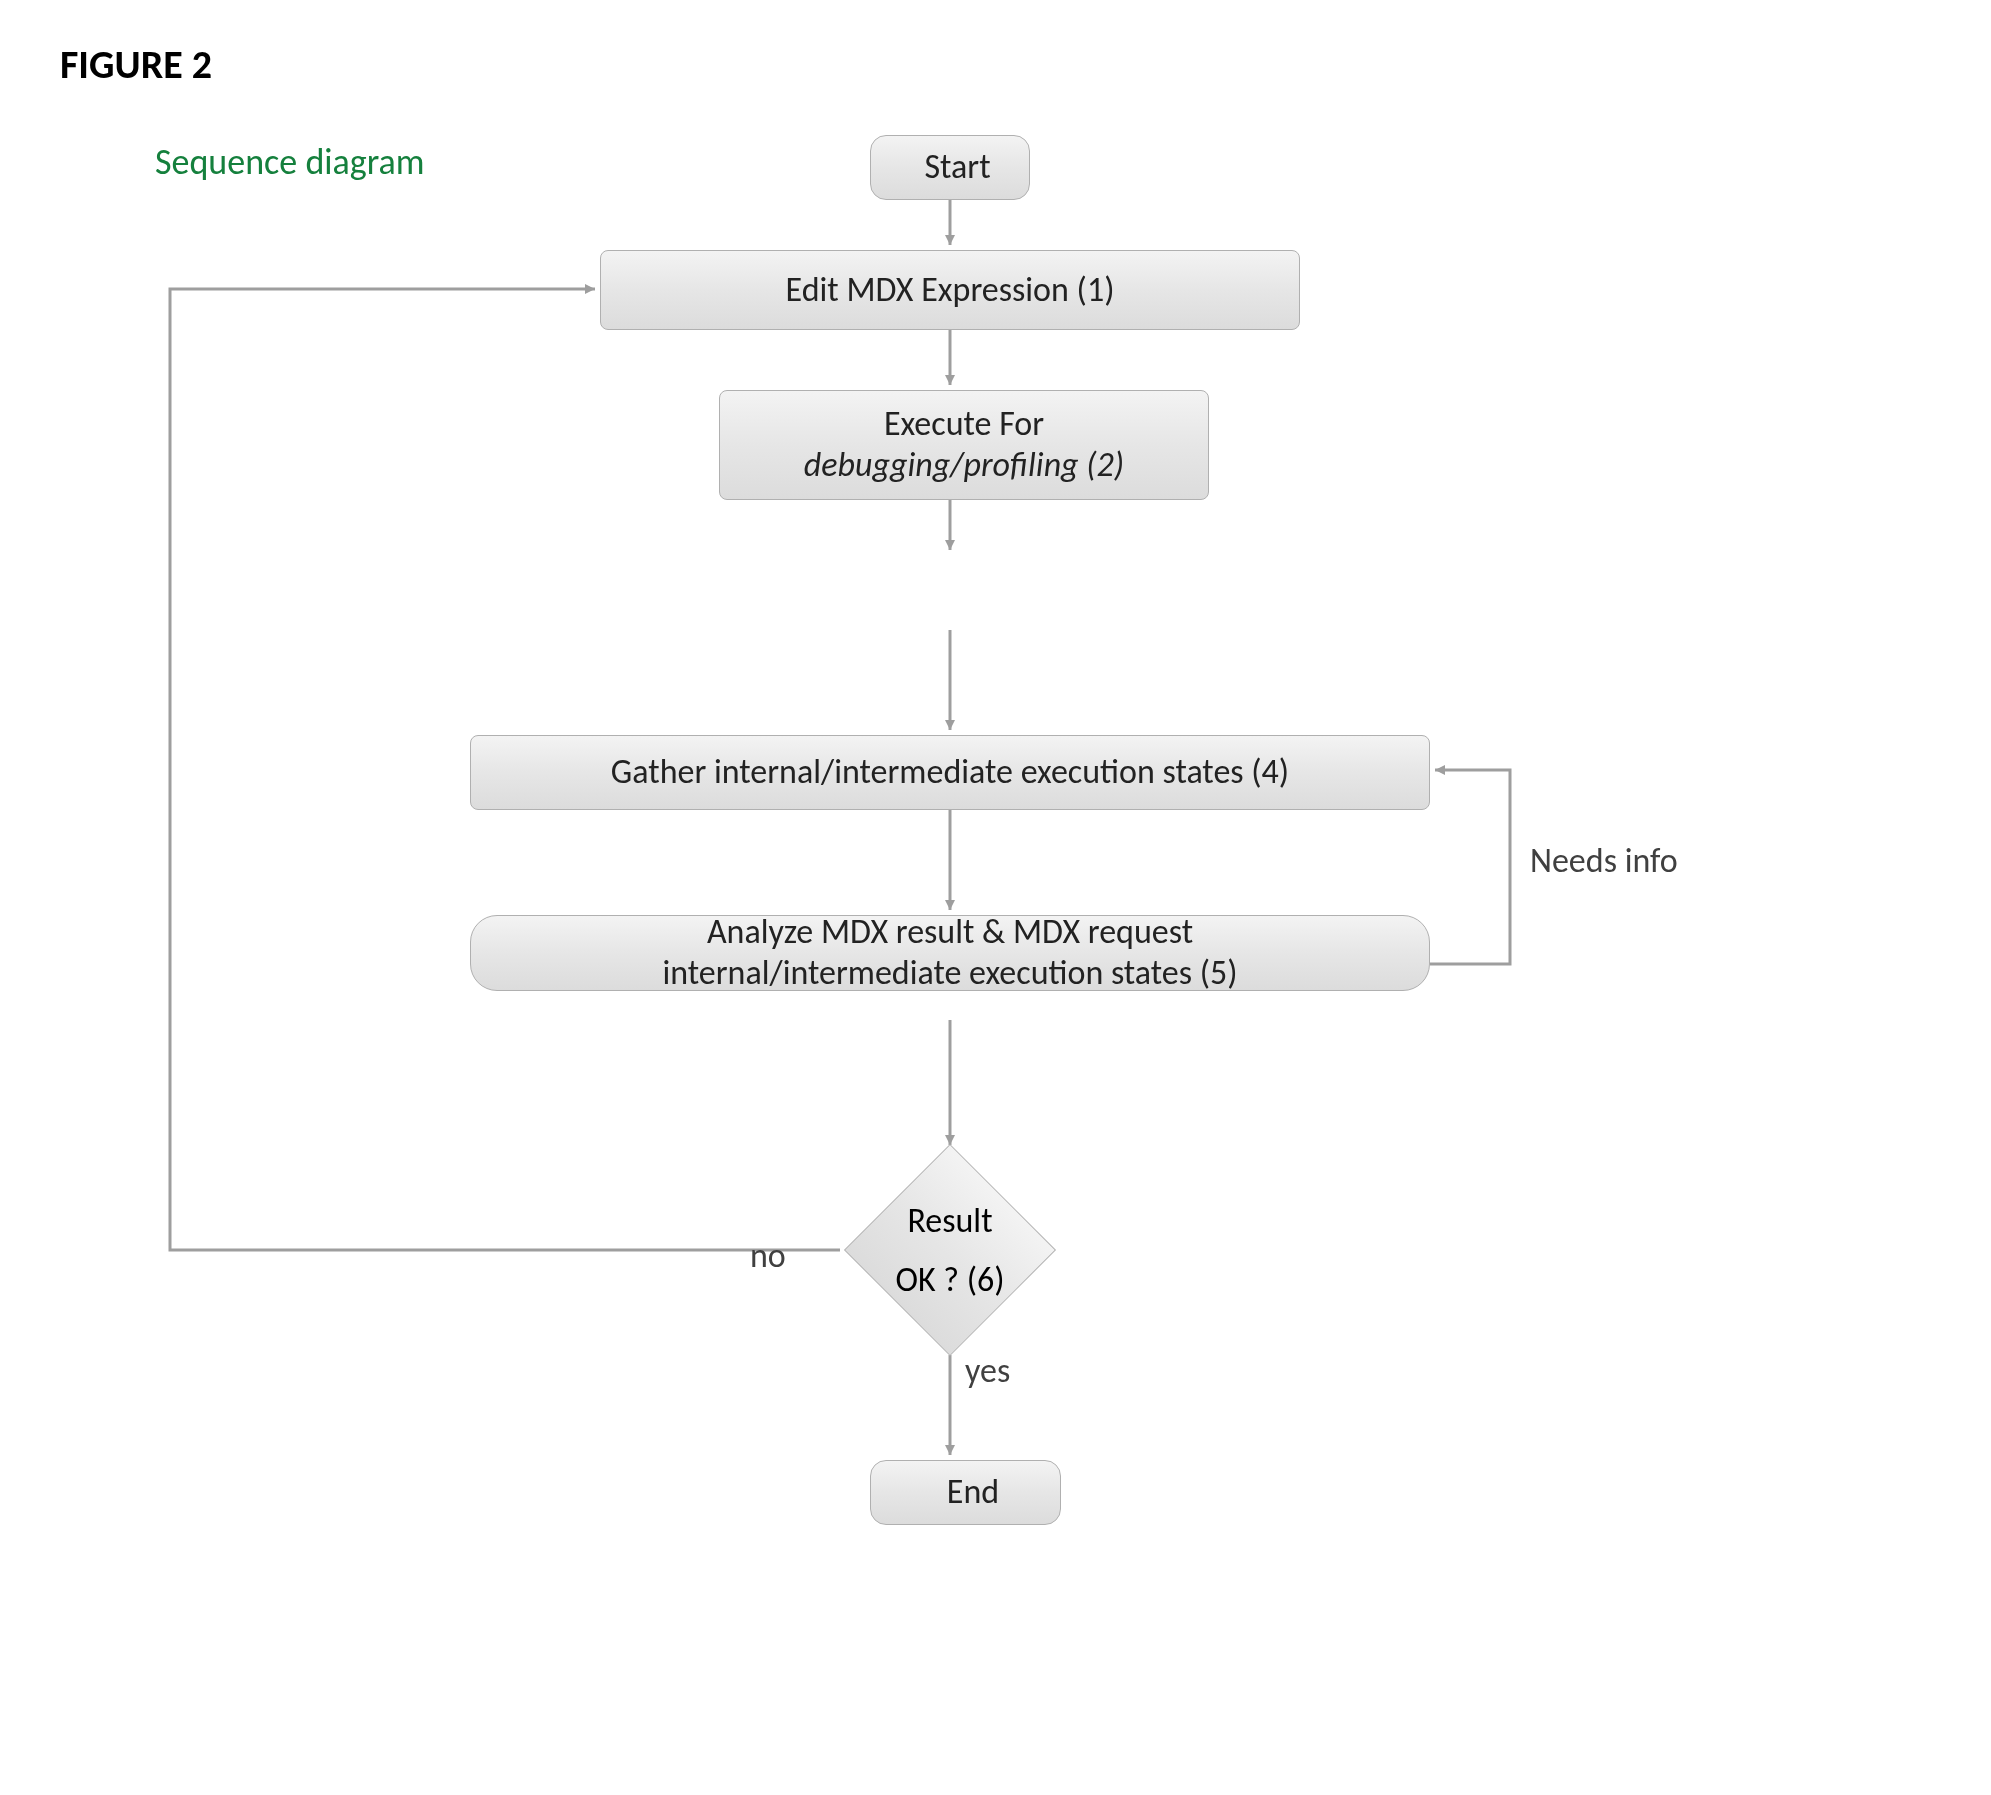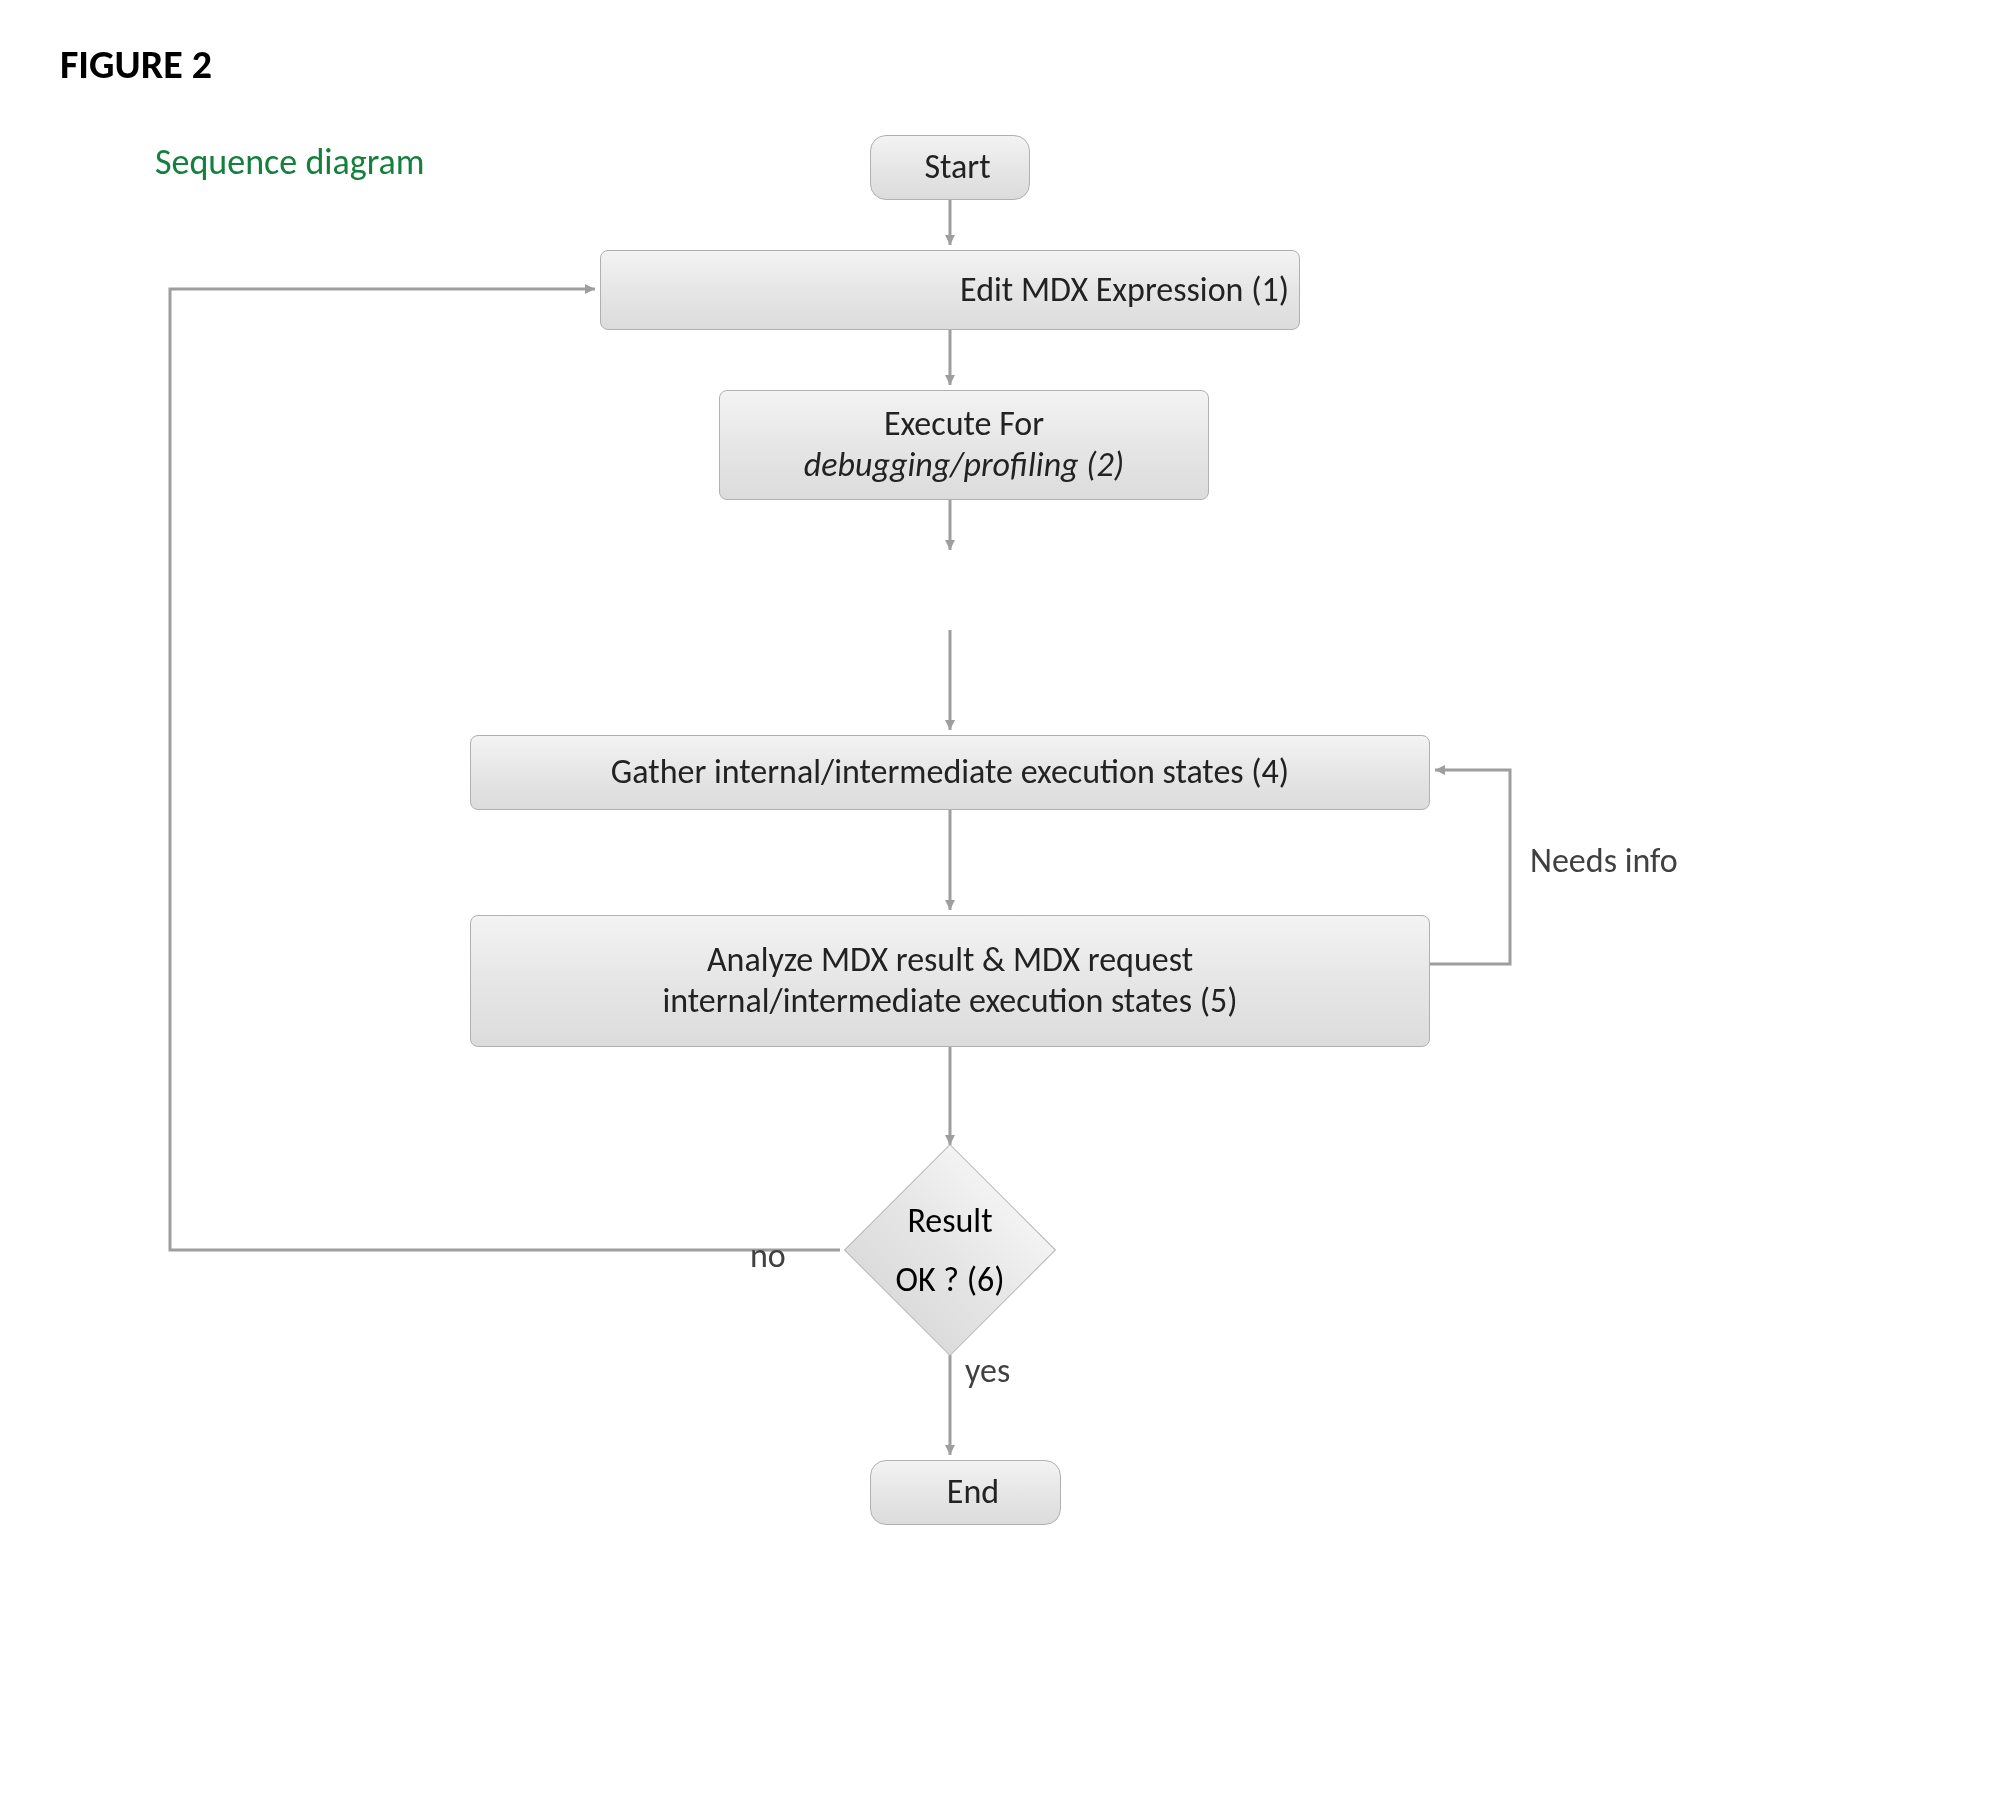--- a/index.html
+++ b/index.html
@@ -115,35 +115,35 @@
 
     <path d="M 1390 924 L 1470 924 L 1470 730 L 1395 730" fill="none" stroke="#9e9e9e" stroke-width="3" marker-end="url(#arrow)"></path>
 
     <path d="M 800 1210 L 130 1210 L 130 249 L 555 249" fill="none" stroke="#9e9e9e" stroke-width="3" marker-end="url(#arrow)"></path>
   </svg>
 
   <div class="box terminator" style="left:830px; top:95px; width:160px; height:65px;">
     <span>Start</span>
   </div>
 
-  <div class="box" style="left:560px; top:210px; width:700px; height:80px;align-items:flex-end;">
+  <div class="box" style="left:560px; top:210px; width:700px; height:80px;">
     <span>Edit MDX Expression (1)</span>
   </div>
 
   <div class="box" style="left:679px; top:350px; width:490px; height:110px;">
     <span>Execute For</span>
     <span class="italic">debugging/profiling (2)</span>
   </div>
 
 
   <div class="box" style="left:430px; top:695px; width:960px; height:75px;">
     <span>Gather internal/intermediate execution states (4)</span>
   </div>
 
-  <div class="box" style="left:430px; top:875px; width:960px; height:132px;">
+  <div class="box" style="left:430px; top:875px; width:960px; height:76px;border-radius:27px;">
     <span>Analyze MDX result &amp; MDX request</span>
     <span>internal/intermediate execution states (5)</span>
   </div>
 
   <div class="diamond-wrap" style="left:805px; top:1105px; width:210px; height:210px;">
     <div class="diamond" style="left:30px; top:30px; width:150px; height:150px;"></div>
     <div class="diamond-label">
       <span>Result</span>
       <span>OK ? (6)</span>
     </div>

